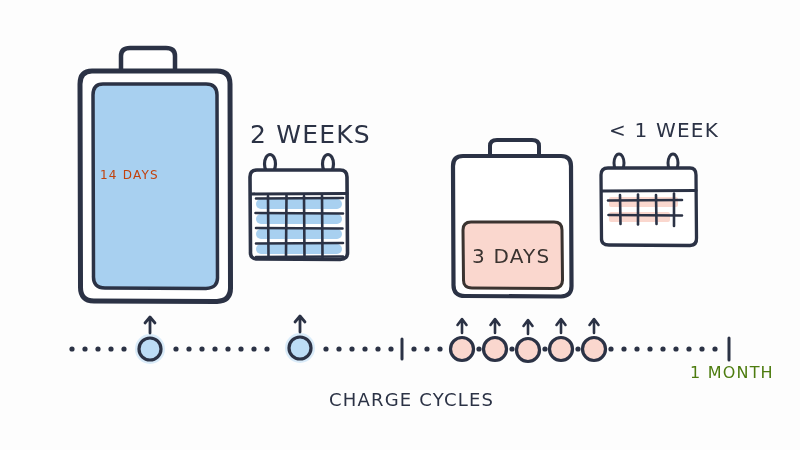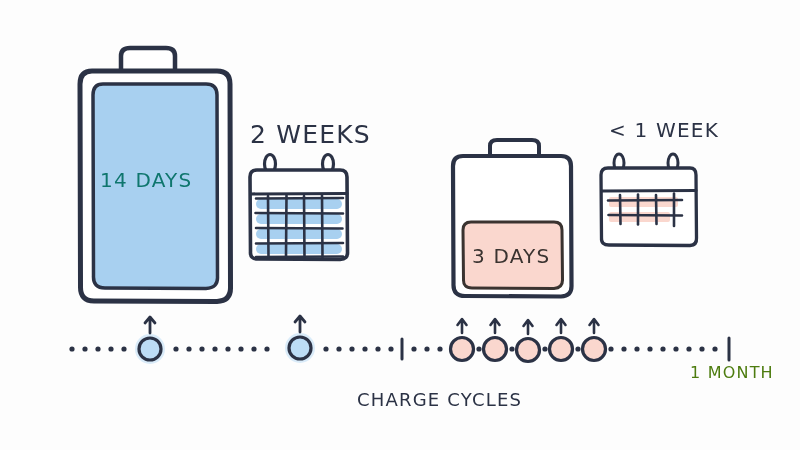--- a/index.html
+++ b/index.html
@@ -39,35 +39,34 @@
   .label-1week {
     left: 601px;
     top: 118px;
     font-size: 20px;
     color: #2b3245;
     margin-left: 8px;
   }
   .label-14days {
     left: 100px;
     top: 168px;
-    font-size: 20px;
-    color: #0f766e;
+    font-size: 12px;
+    color: #c2410c;
   }
   .label-5days {
     left: 472px;
     top: 244px;
     font-size: 20px;
     color: #3a3330;
   }
   .label-charge-cycles {
     left: 329px;
     top: 389px;
     font-size: 18px;
     color: #2b3245;
-    margin-left: 28px;
   }
   .label-1month {
     left: 690px;
     top: 363px;
     font-size: 16px;
     color: #4d7c0f;
   }
 </style>
 </head>
 <body>

